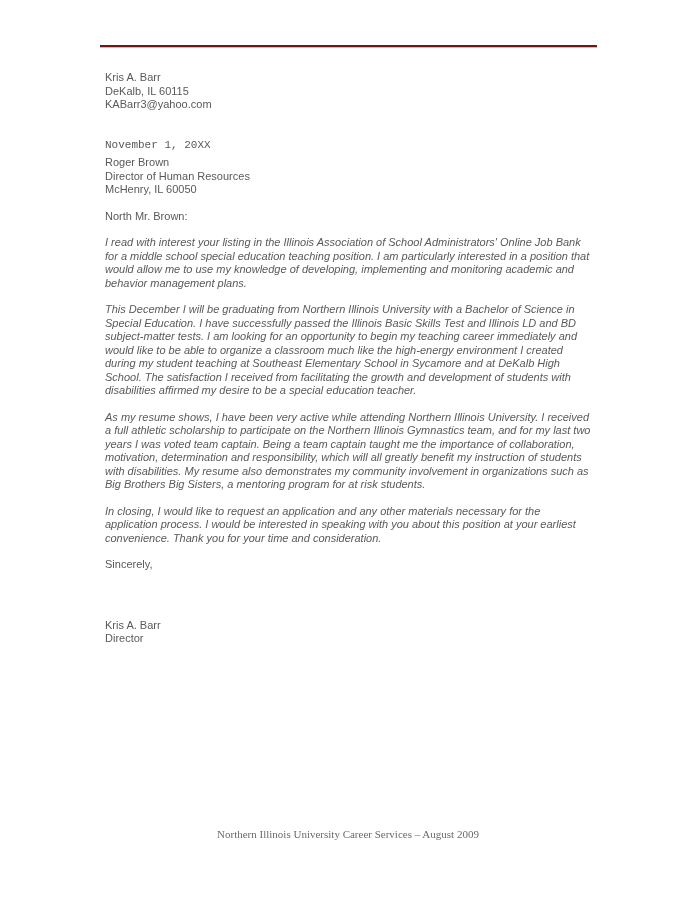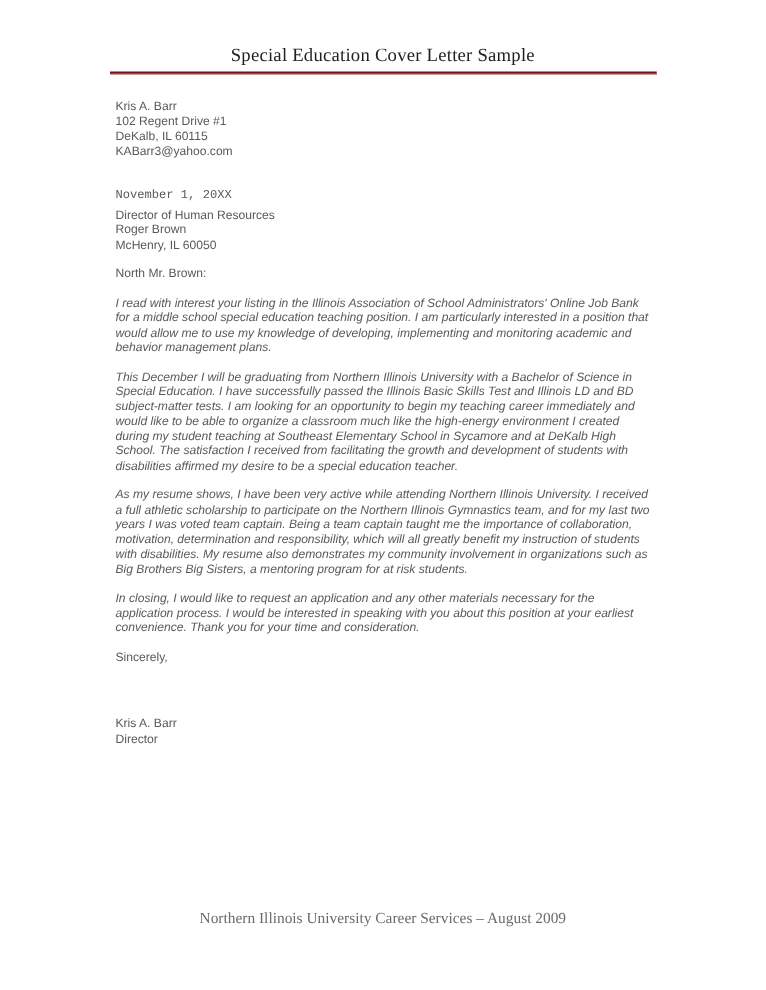--- a/index.html
+++ b/index.html
@@ -47,48 +47,46 @@
   .para { margin: 0 0 13px 0; text-align: left; font-style: italic; }
   .closing-block { margin-bottom: 47px; }
   .signature-block { margin-top: 13px; }
   .doc-footer {
     position: absolute;
     left: 0;
     top: 828px;
     width: 100%;
     text-align: center;
     font-family: "Liberation Serif", serif;
-    font-size: 14px;
+    font-size: 11px;
     color: #6b6b6b;
   }
 </style>
 </head>
 <body>
 
 <div class="page">
 
   <div class="doc-header">
-    <div class="doc-title">Special Education Cover Letter Sample</div>
     <div class="title-rule"></div>
   </div>
 
   <div class="content">
 
     <div class="block sender-block">
       <div class="line">Kris A. Barr</div>
-      <div class="line">102 Regent Drive #1</div>
       <div class="line">DeKalb, IL 60115</div>
       <div class="line">KABarr3@yahoo.com</div>
     </div>
 
     <div class="block date-block">November 1, 20XX</div>
 
     <div class="block">
+      <div class="line">Roger Brown</div>
       <div class="line">Director of Human Resources</div>
-      <div class="line">Roger Brown</div>
       <div class="line">McHenry, IL 60050</div>
     </div>
 
     <div class="block">North Mr. Brown:</div>
 
     <p class="para">I read with interest your listing in the Illinois Association of School Administrators' Online Job Bank for a middle school special education teaching position.  I am particularly interested in a position that would allow me to use my knowledge of developing, implementing and monitoring academic and behavior management plans.</p>
     <p class="para">This December I will be graduating from Northern Illinois University with a Bachelor of Science in Special Education.  I have successfully passed the Illinois Basic Skills Test and Illinois LD and BD subject-matter tests. I am looking for an opportunity to begin my teaching career immediately and would like to be able to organize a classroom much like the high-energy environment I created during my student teaching at Southeast Elementary School in Sycamore and at DeKalb High School.  The satisfaction I received from facilitating the growth and development of students with disabilities affirmed my desire to be a special education teacher.</p>
     <p class="para">As my resume shows, I have been very active while attending Northern Illinois University.  I received a full athletic scholarship to participate on the Northern Illinois Gymnastics team, and for my last two years I was voted team captain.  Being a team captain taught me the importance of collaboration, motivation, determination and responsibility, which will all greatly benefit my instruction of students with disabilities.  My resume also demonstrates my community involvement in organizations such as Big Brothers Big Sisters, a mentoring program for at risk students.</p>
     <p class="para">In closing, I would like to request an application and any other materials necessary for the application process.  I would be interested in speaking with you about this position at your earliest convenience.  Thank you for your time and consideration.</p>
 

